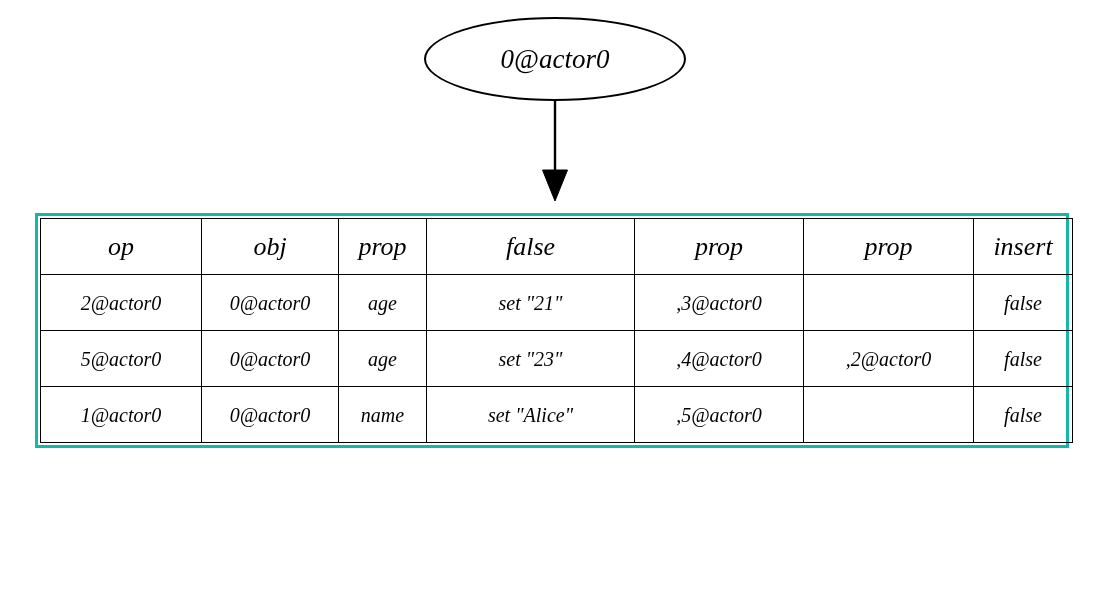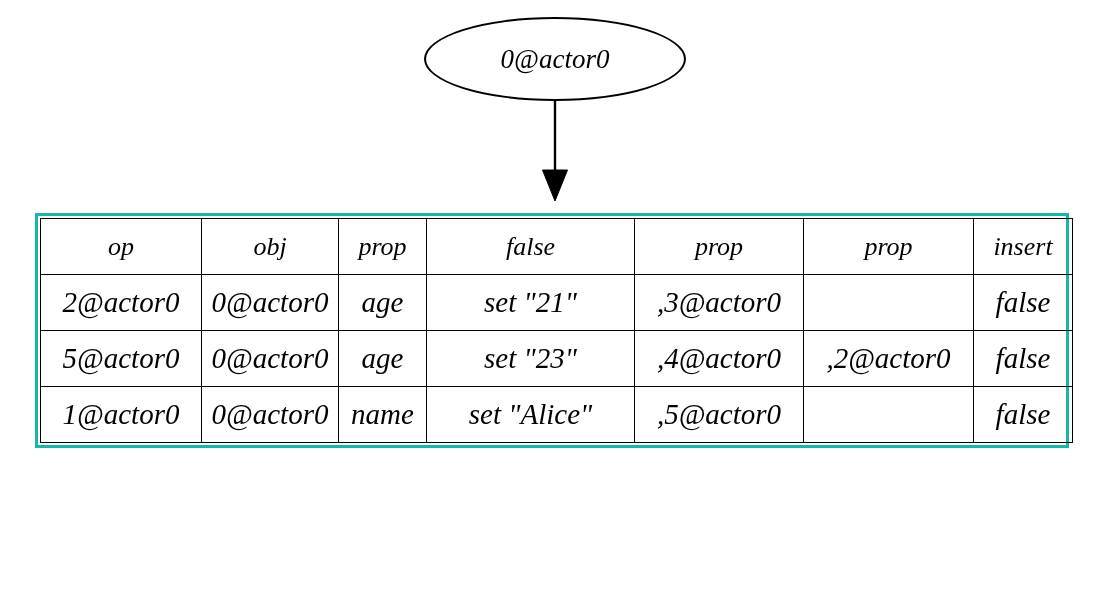--- a/index.html
+++ b/index.html
@@ -69,21 +69,21 @@
     box-sizing: border-box;
     padding: 2px;
   }
   table.grid {
     border-collapse: collapse;
     width: 100%;
     table-layout: fixed;
   }
   table.grid td {
     border: 1.6px solid #000000;
-    font-size: 29px;
+    font-size: 20px;
     line-height: 1;
     height: 55px;
     text-align: center;
     vertical-align: middle;
     white-space: nowrap;
     padding: 0 4px;
     overflow: hidden;
   }
   table.grid tr.header-row td {
     font-size: 26px;

